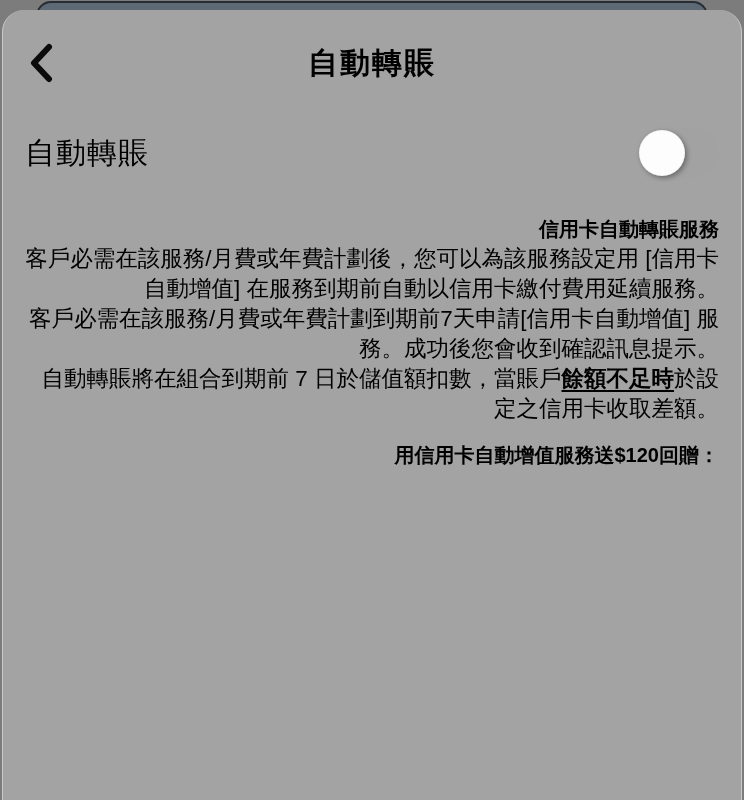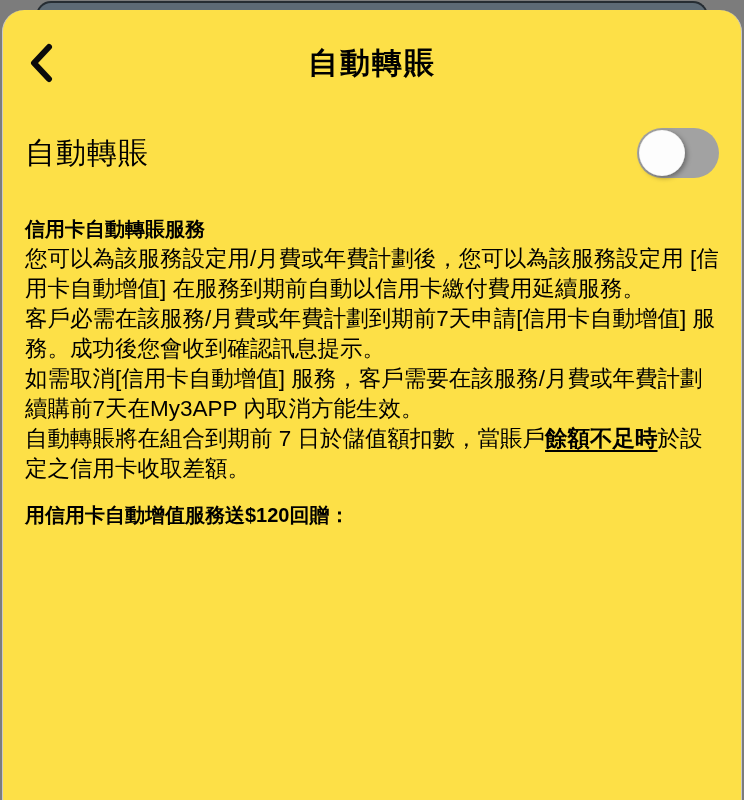--- a/index.html
+++ b/index.html
@@ -36,26 +36,27 @@
     box-sizing: border-box;
   }
 
   
   .sheet {
     position: absolute;
     top: 10px;
     left: 2px;
     right: 2px;
     bottom: 0;
-    background: #fde047;
+    background: #a3a3a3;
     border-left: 1px solid #c9c9c9;
     border-right: 1px solid #c9c9c9;
     border-radius: 22px 22px 0 0;
     box-sizing: border-box;
     overflow: hidden;
+    text-align: right;
   }
 
   
   .header {
     position: relative;
     height: 58px;
     margin-top: 24px;
     display: flex;
     align-items: center;
     justify-content: center;
@@ -172,23 +173,22 @@
     <div class="toggle-label">自動轉賬</div>
     <div class="switch" role="switch" aria-checked="false">
       <div class="knob"></div>
     </div>
   </div>
 
   <div class="content">
 
     <h3 class="section-heading">信用卡自動轉賬服務</h3>
 
-    <p>您可以為該服務設定用/月費或年費計劃後，您可以為該服務設定用 [信用卡自動增值] 在服務到期前自動以信用卡繳付費用延續服務。</p>
+    <p>客戶必需在該服務/月費或年費計劃後，您可以為該服務設定用 [信用卡自動增值] 在服務到期前自動以信用卡繳付費用延續服務。</p>
     <p>客戶必需在該服務/月費或年費計劃到期前7天申請[信用卡自動增值] 服務。成功後您會收到確認訊息提示。</p>
-    <p>如需取消[信用卡自動增值] 服務，客戶需要在該服務/月費或年費計劃續購前7天在My3APP 內取消方能生效。</p>
     <p><span>自動轉賬將在組合到期前 7 日於儲值額扣數，當賬戶</span><span class="emphasis">餘額不足時</span><span>於設定之信用卡收取差額。</span></p>
 
     <div class="rebate-section">
       <h3 class="section-heading">用信用卡自動增值服務送$120回贈：</h3>
     </div>
 
   </div>
 
 </div>
 

